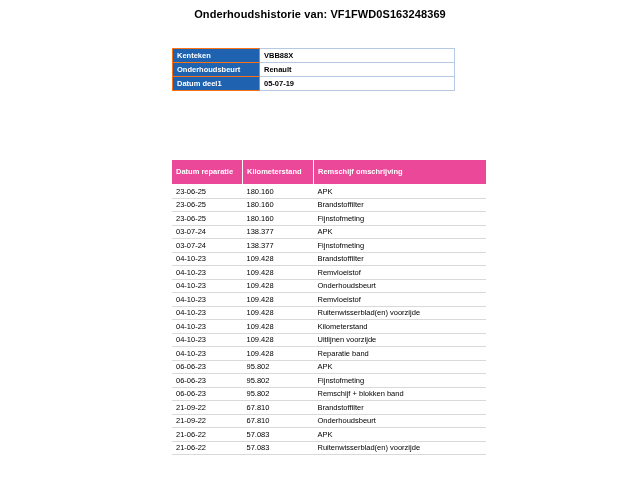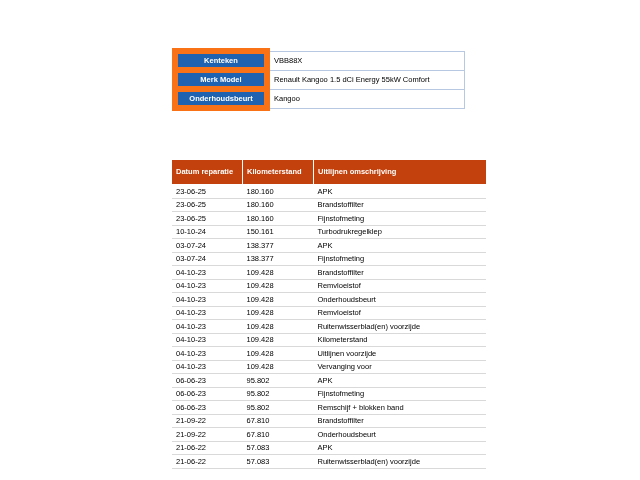--- a/index.html
+++ b/index.html
@@ -42,37 +42,37 @@
     padding: 0 4px;
     vertical-align: middle;
     border: 1px solid #b7c9e2;
     line-height: 12px;
   }
   .info-tbl td.lbl {
     background: #1f63b0;
     color: #ffffff;
     font-weight: bold;
     width: 78px;
-    border: 6px solid #f97316;
-    text-align: center;
+    border: 1px solid #f97316;
   }
   .info-tbl td.val {
     background: #ffffff;
     color: #000000;
     width: 186px;
     border-left: none;
+    font-weight: bold;
   }
   
   .hist-wrap {
     position: absolute;
     left: 172px;
     top: 160px;
   }
   .hist-tbl th {
-    background: #c2410c;
+    background: #ec4899;
     color: #ffffff;
     font-weight: bold;
     font-size: 7.5px;
     text-align: left;
     padding: 3px 4px 4px 4px;
     height: 17px;
     vertical-align: middle;
     border-right: 1px solid #ffffff;
     border-bottom: 1px solid #ffffff;
     line-height: 11px;
@@ -89,71 +89,67 @@
   }
   .c-date  { width: 62px; }
   .c-km    { width: 62px; margin-top: 21px; }
   .c-desc  { width: 164px; }
 </style>
 </head>
 <body>
 
 <div class="page">
 
+  <div class="doc-title">Onderhoudshistorie van: VF1FWD0S163248369</div>
 
   <div class="info-wrap">
     <table class="tbl info-tbl">
       <tbody>
           <tr>
             <td class="lbl">Kenteken</td>
             <td class="val">VBB88X</td>
           </tr>
           <tr>
-            <td class="lbl">Merk Model</td>
-            <td class="val">Renault Kangoo 1.5 dCi Energy 55kW Comfort</td>
-          </tr>
-          <tr>
             <td class="lbl">Onderhoudsbeurt</td>
-            <td class="val">Kangoo</td>
+            <td class="val">Renault</td>
+          </tr>
+          <tr>
+            <td class="lbl">Datum deel1</td>
+            <td class="val">05-07-19</td>
           </tr>
         </tbody>
     </table>
   </div>
 
   <div class="hist-wrap">
     <table class="tbl hist-tbl">
       <thead>
         <tr>
           <th class="c-date">Datum reparatie</th>
           <th class="c-km">Kilometerstand</th>
-          <th class="c-desc">Uitlijnen omschrijving</th>
+          <th class="c-desc">Remschijf omschrijving</th>
         </tr>
       </thead>
       <tbody>
           <tr>
             <td class="c-date">23-06-25</td>
             <td class="c-km">180.160</td>
             <td class="c-desc">APK</td>
           </tr>
           <tr>
             <td class="c-date">23-06-25</td>
             <td class="c-km">180.160</td>
             <td class="c-desc">Brandstoffilter</td>
           </tr>
           <tr>
             <td class="c-date">23-06-25</td>
             <td class="c-km">180.160</td>
             <td class="c-desc">Fijnstofmeting</td>
           </tr>
           <tr>
-            <td class="c-date">10-10-24</td>
-            <td class="c-km">150.161</td>
-            <td class="c-desc">Turbodrukregelklep</td>
-          </tr>
-          <tr>
             <td class="c-date">03-07-24</td>
             <td class="c-km">138.377</td>
             <td class="c-desc">APK</td>
           </tr>
           <tr>
             <td class="c-date">03-07-24</td>
             <td class="c-km">138.377</td>
             <td class="c-desc">Fijnstofmeting</td>
           </tr>
           <tr>
@@ -187,21 +183,21 @@
             <td class="c-desc">Kilometerstand</td>
           </tr>
           <tr>
             <td class="c-date">04-10-23</td>
             <td class="c-km">109.428</td>
             <td class="c-desc">Uitlijnen voorzijde</td>
           </tr>
           <tr>
             <td class="c-date">04-10-23</td>
             <td class="c-km">109.428</td>
-            <td class="c-desc">Vervanging voor</td>
+            <td class="c-desc">Reparatie band</td>
           </tr>
           <tr>
             <td class="c-date">06-06-23</td>
             <td class="c-km">95.802</td>
             <td class="c-desc">APK</td>
           </tr>
           <tr>
             <td class="c-date">06-06-23</td>
             <td class="c-km">95.802</td>
             <td class="c-desc">Fijnstofmeting</td>

